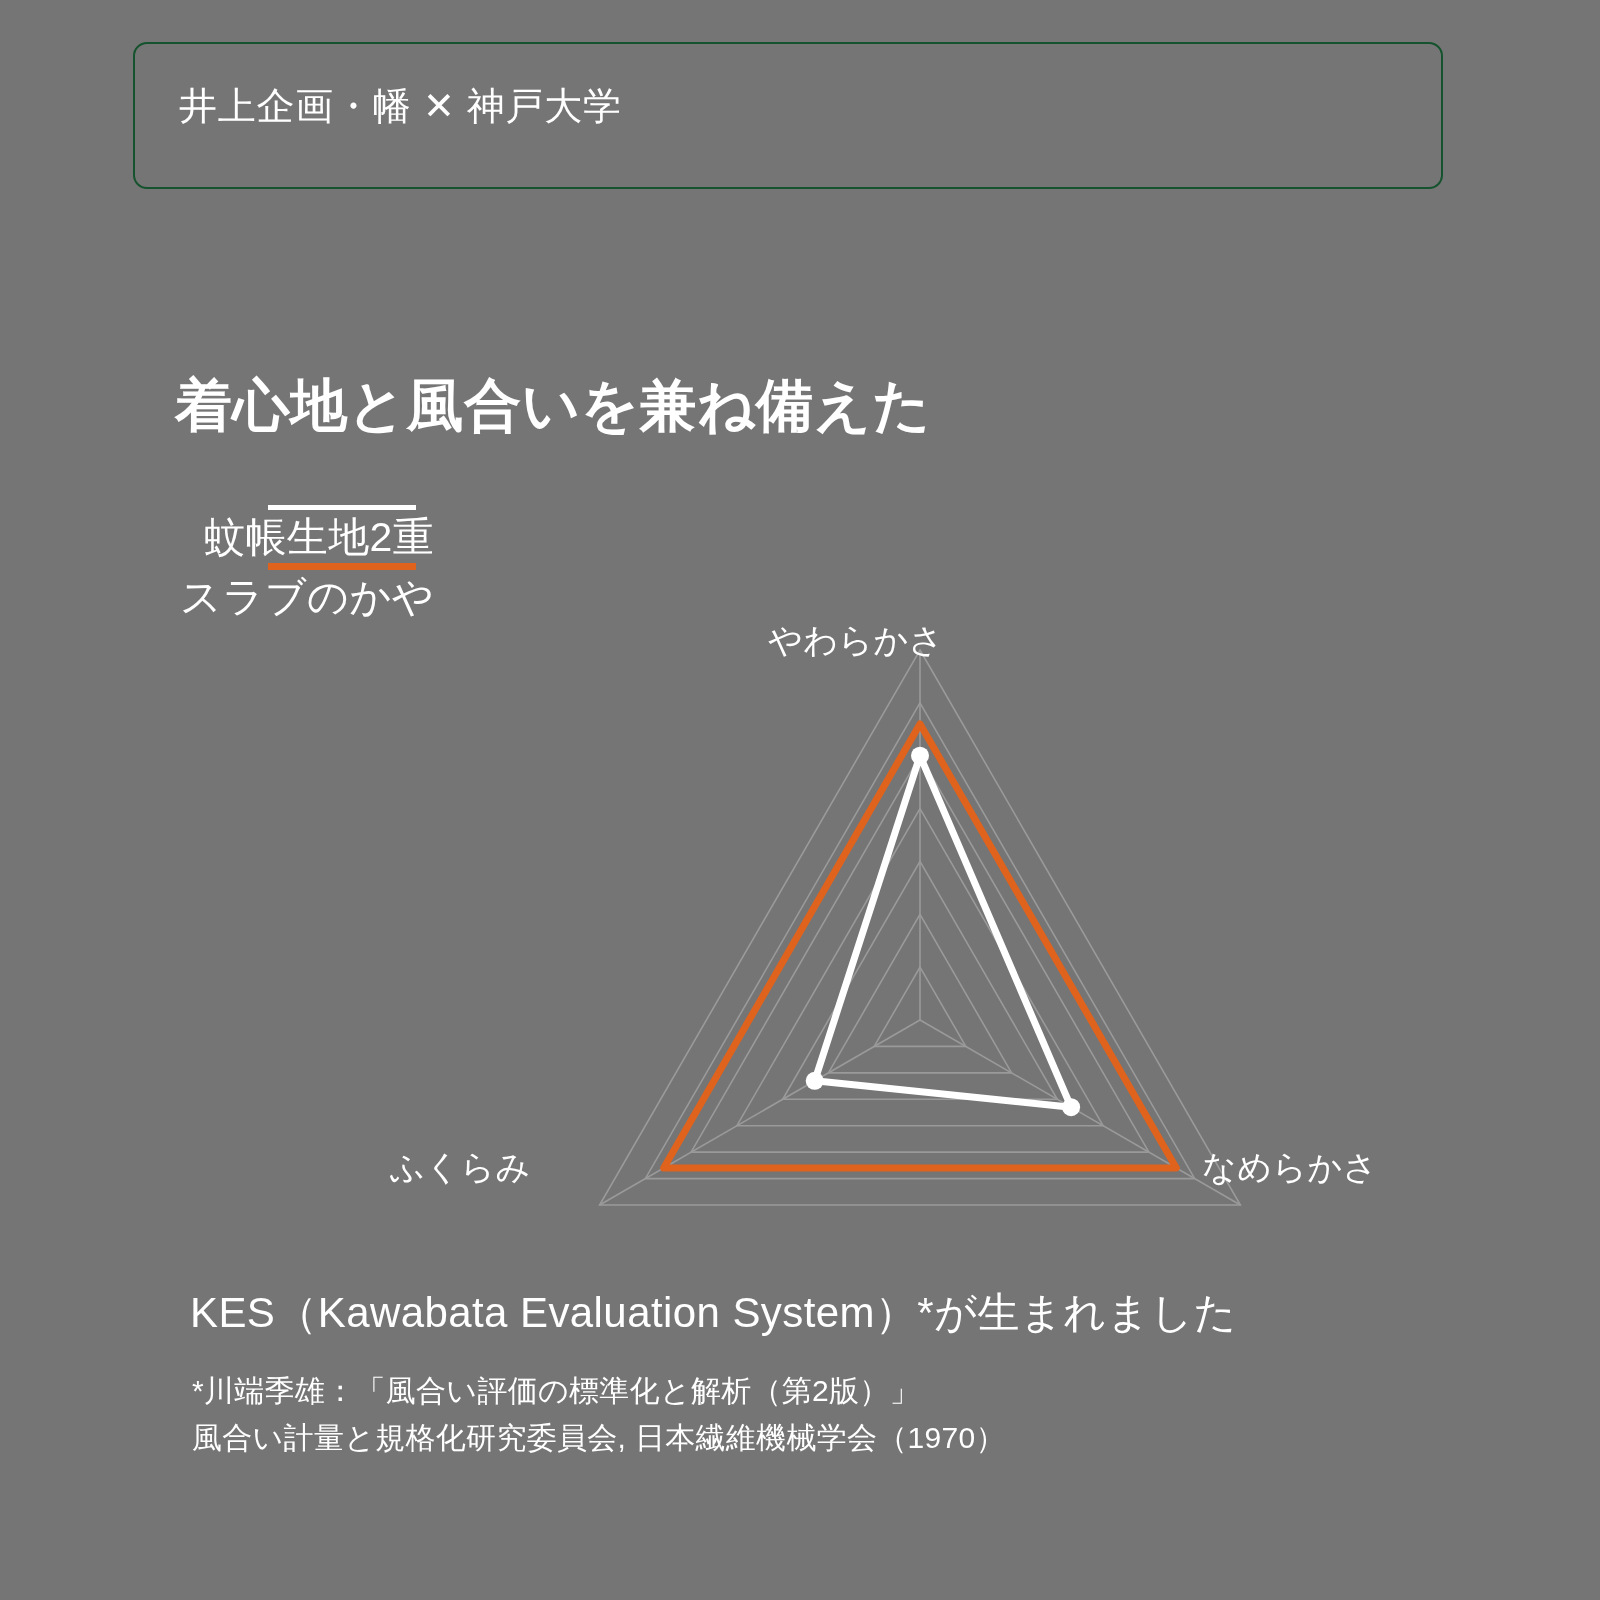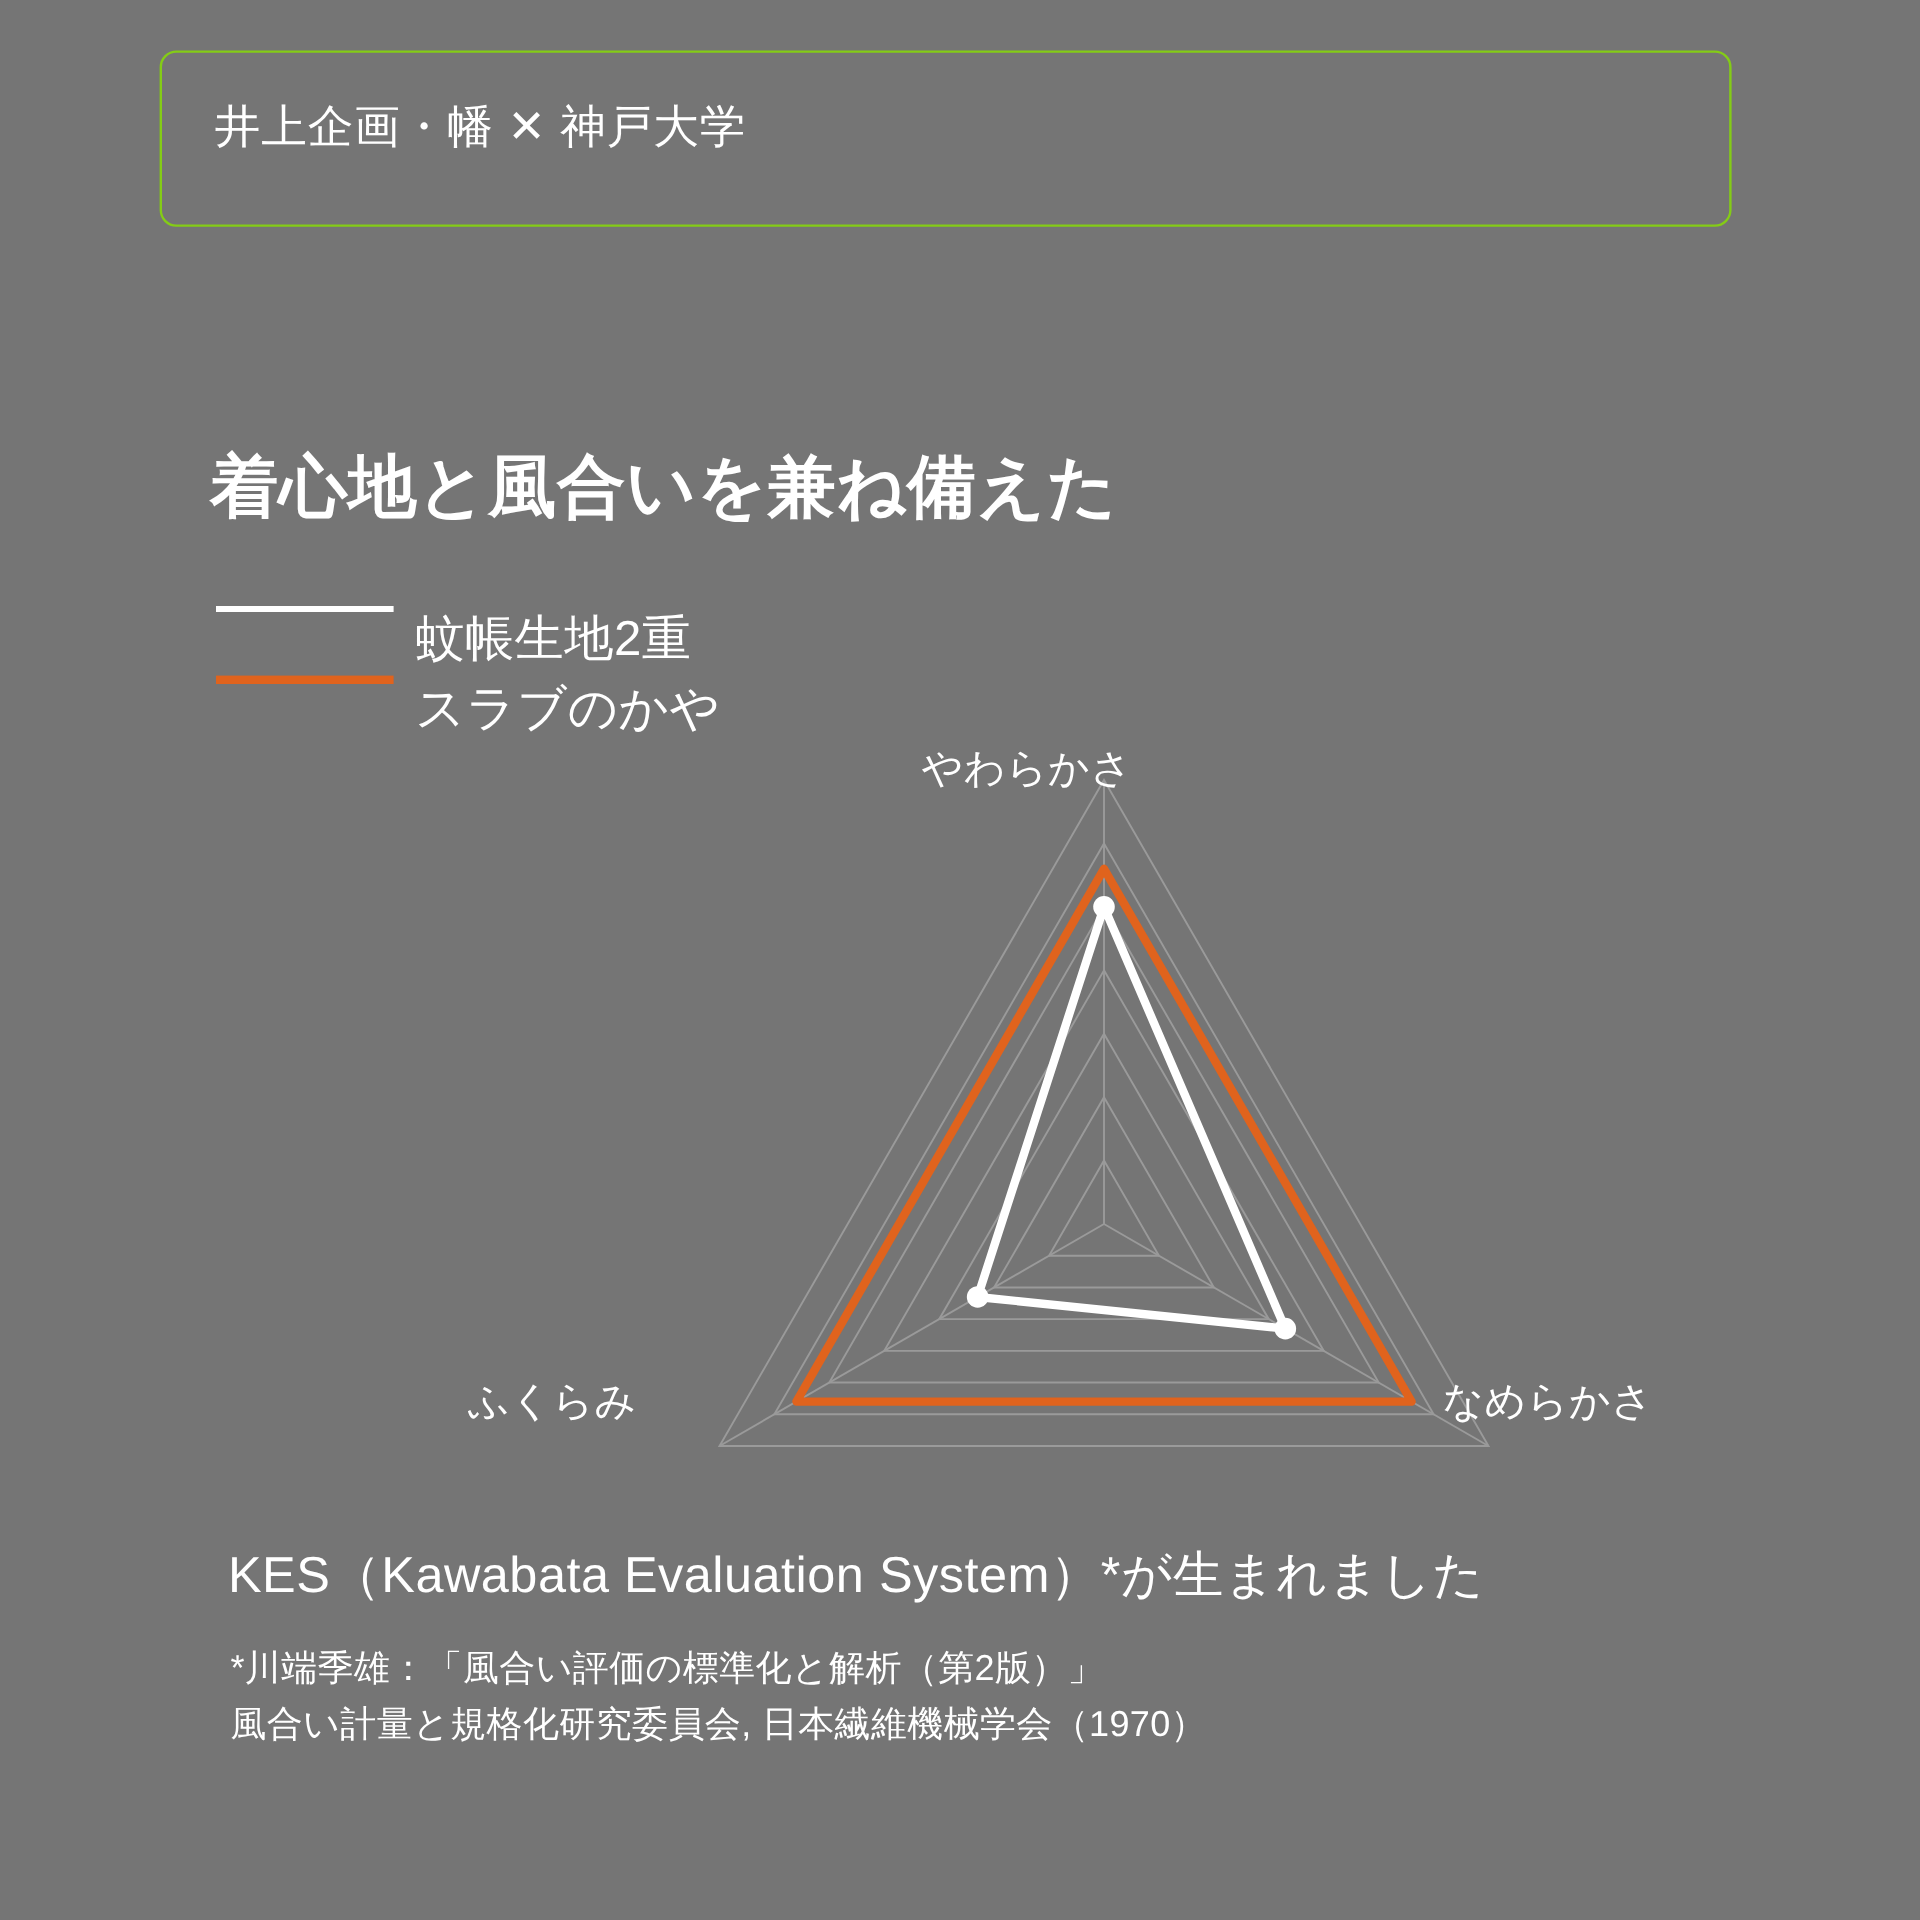--- a/index.html
+++ b/index.html
@@ -14,21 +14,21 @@
     color: #ffffff;
     overflow: hidden;
     position: relative;
   }
   .callout {
     position: absolute;
     left: 133px;
     top: 42px;
     width: 1310px;
     box-sizing: border-box;
-    border: 2px solid #84cc16;
+    border: 2px solid #14532d;
     border-radius: 14px;
     padding: 34px 44px 38px 44px;
   }
   .callout-title {
     font-size: 38px;
     line-height: 1.5;
     letter-spacing: 0.02em;
     margin-bottom: 14px;
     white-space: pre;
   }
@@ -46,22 +46,23 @@
     font-weight: bold;
     letter-spacing: 0.01em;
   }
   .legend {
     position: absolute;
     left: 180px;
     top: 505px;
   }
   .legend-row {
     display: flex;
-    align-items: flex-start;
+    align-items: flex-end;
     height: 58px;
+    flex-direction: column;
   }
   .legend-swatch {
     width: 148px;
     height: 0;
     border-top-width: 5px;
     border-top-style: solid;
     margin-right: 18px;
   }
   .legend-swatch.white { border-top-color: #ffffff; }
   .legend-swatch.orange { border-top-color: #e0631d; border-top-width: 7px; }

